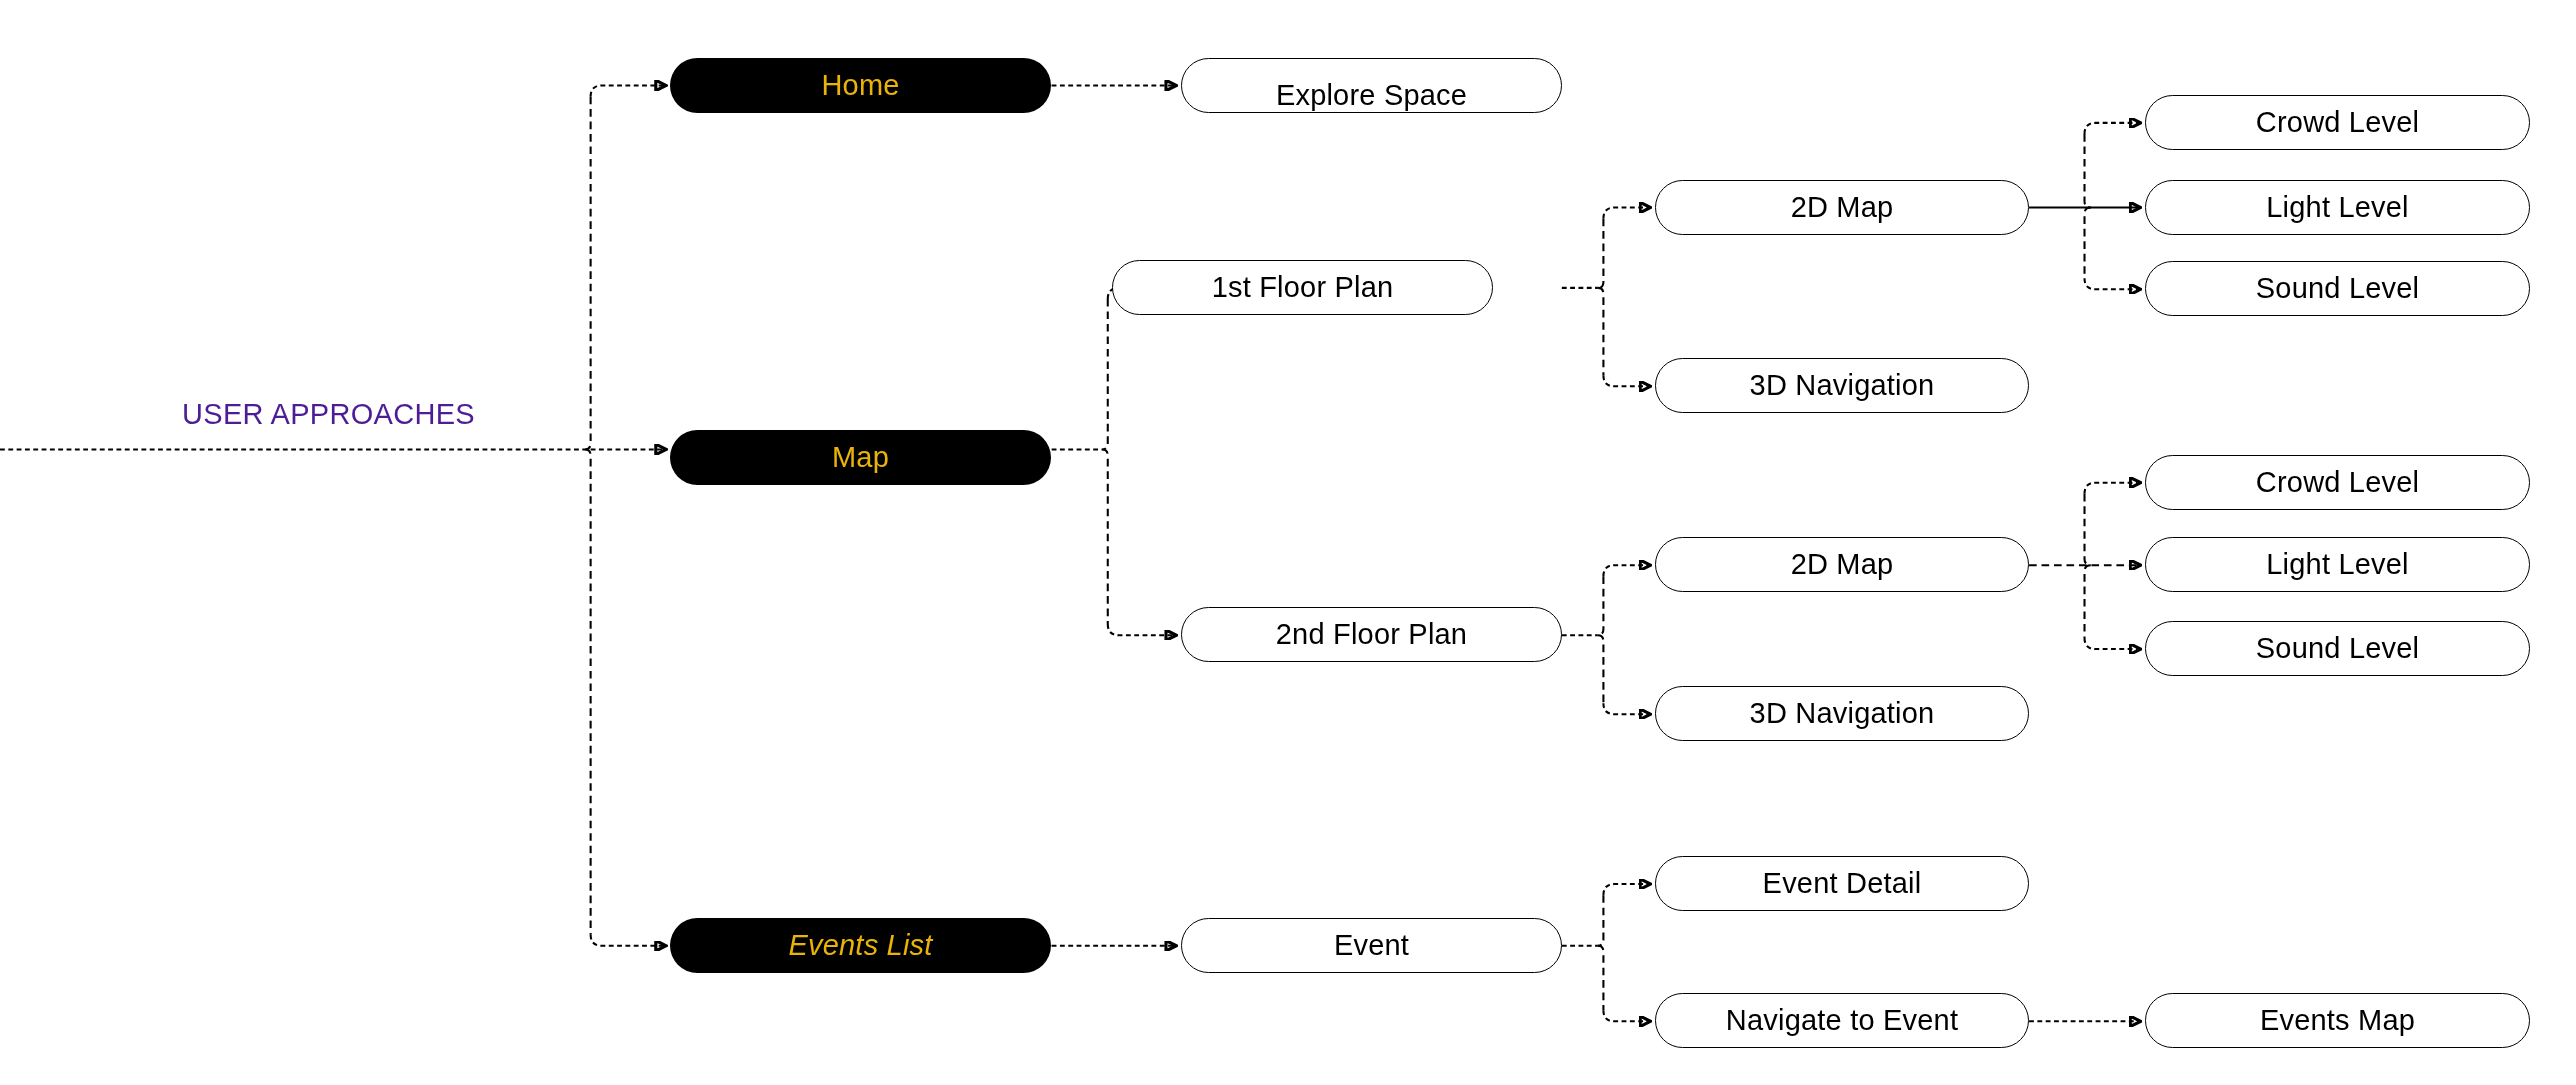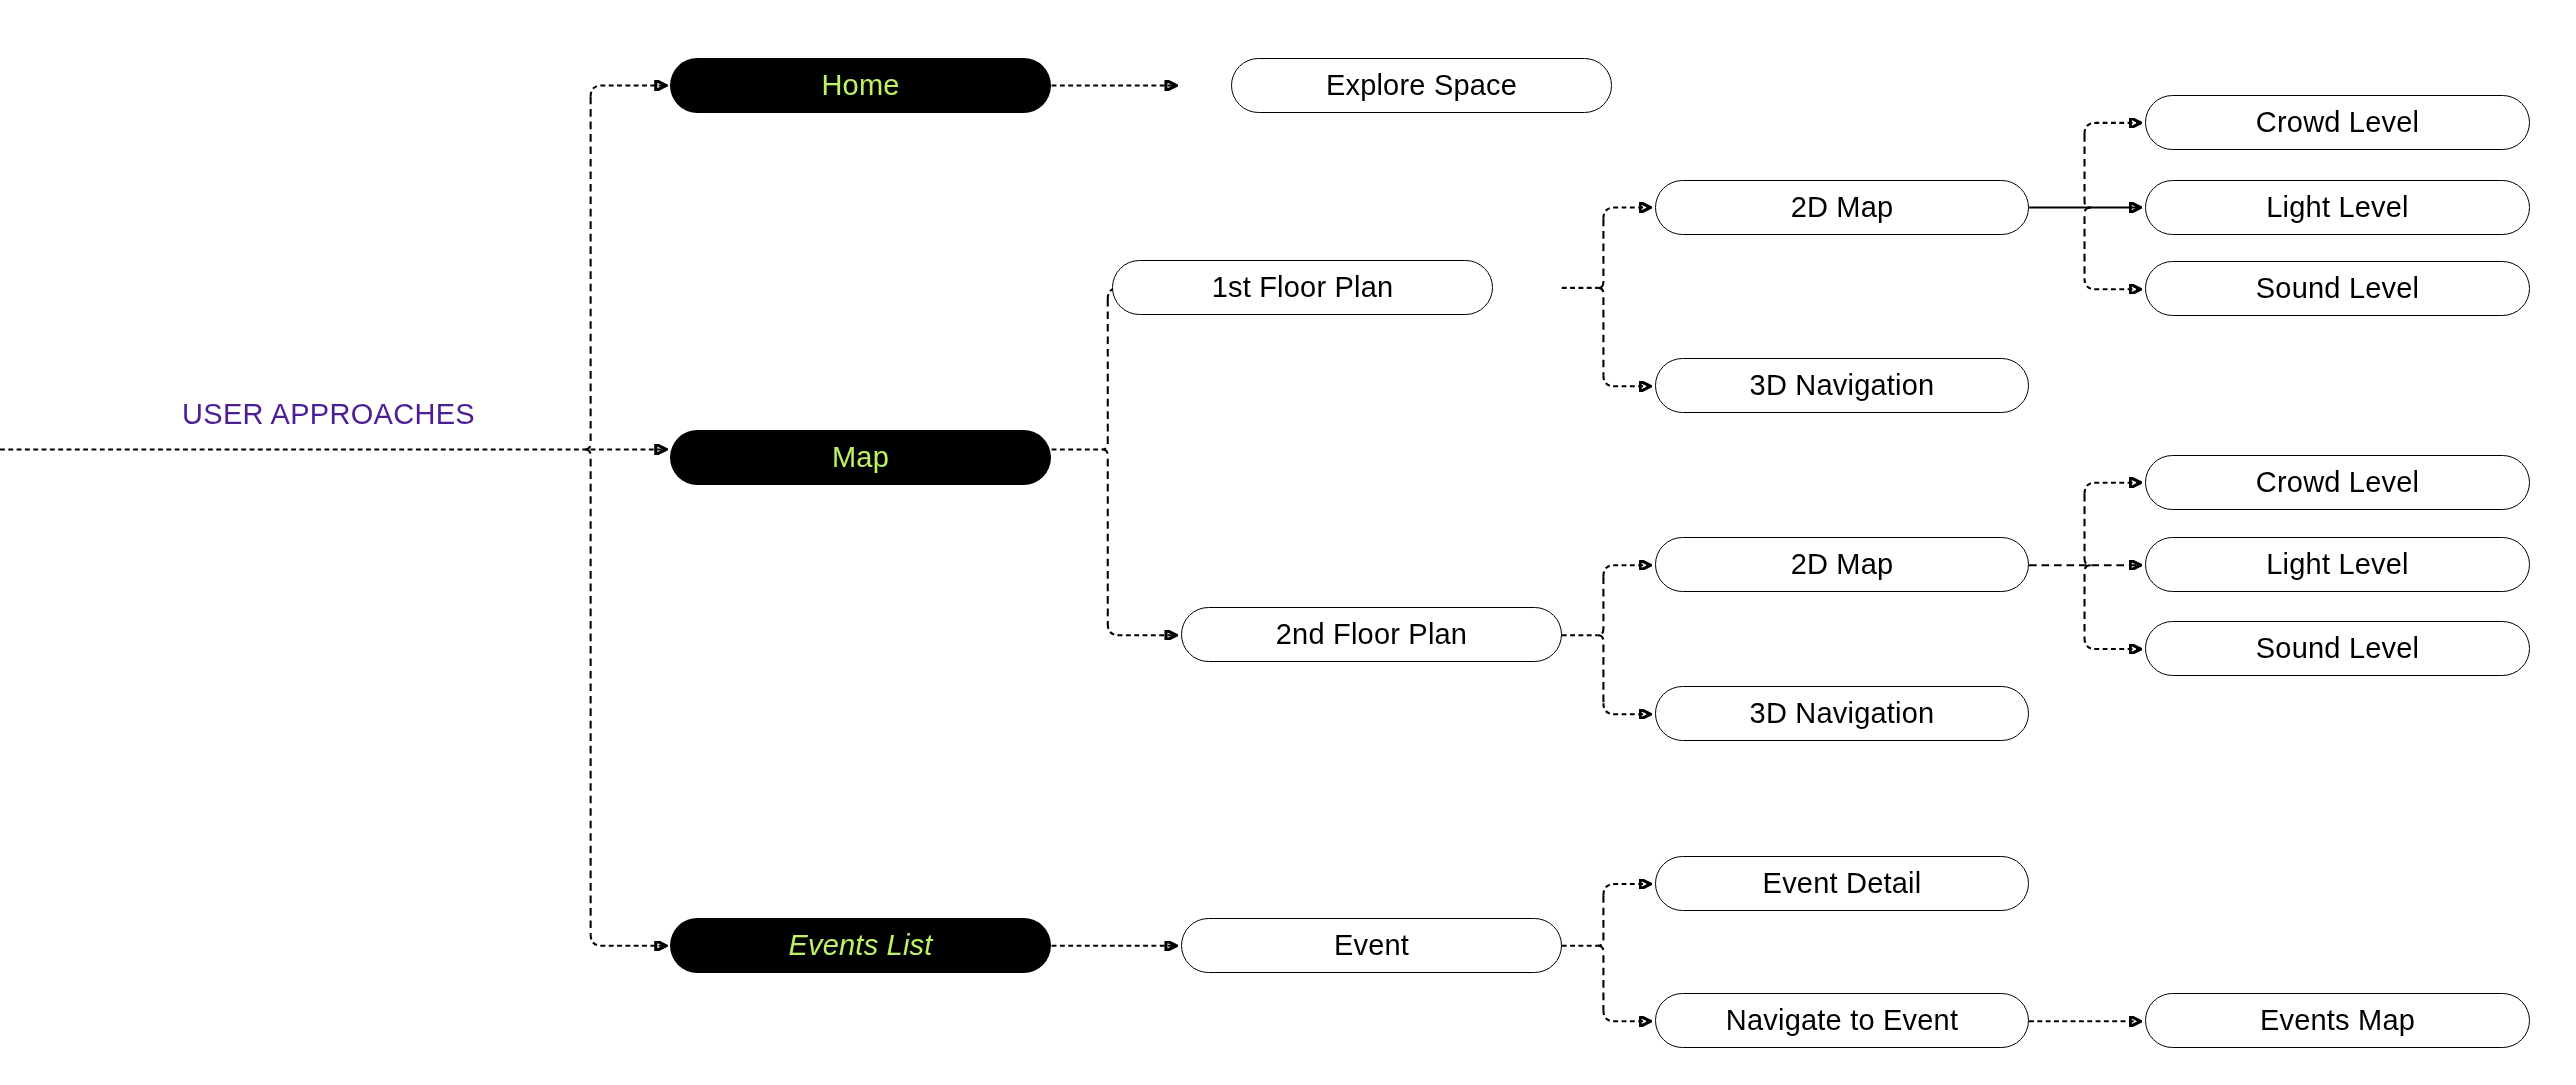--- a/index.html
+++ b/index.html
@@ -37,21 +37,21 @@
     display: flex;
     align-items: center;
     justify-content: center;
     font-size: 29px;
     letter-spacing: 0.2px;
     box-sizing: border-box;
     white-space: nowrap;
   }
   .node--dark {
     background: #000000;
-    color: #bef264;
+    color: #eab308;
   }
   .node--light {
     background: #ffffff;
     color: #000000;
     border: 1.7px solid #000000;
   }
   .diagram-title {
     position: absolute;
     left: 182px;
     top: 398px;
@@ -127,21 +127,21 @@
   <div class="node node--dark" style="left:670px; top:58px;   width:381px;">
     <span>Home</span>
   </div>
   <div class="node node--dark" style="left:670px; top:430px;  width:381px;">
     <span>Map</span>
   </div>
   <div class="node node--dark" style="left:670px; top:918px; width:381px;font-style:italic;">
     <span>Events List</span>
   </div>
 
-  <div class="node node--light" style="left:1231px; top:58px;   width:381px;">
+  <div class="node node--light" style="left:1181px; top:58px;   width:381px;align-items:flex-end;">
     <span>Explore Space</span>
   </div>
   <div class="node node--light" style="left:1112px; top:260px;  width:381px;">
     <span>1st Floor Plan</span>
   </div>
   <div class="node node--light" style="left:1181px; top:607px;  width:381px;text-align:center;">
     <span>2nd Floor Plan</span>
   </div>
   <div class="node node--light" style="left:1181px; top:918px; width:381px;">
     <span>Event</span>

